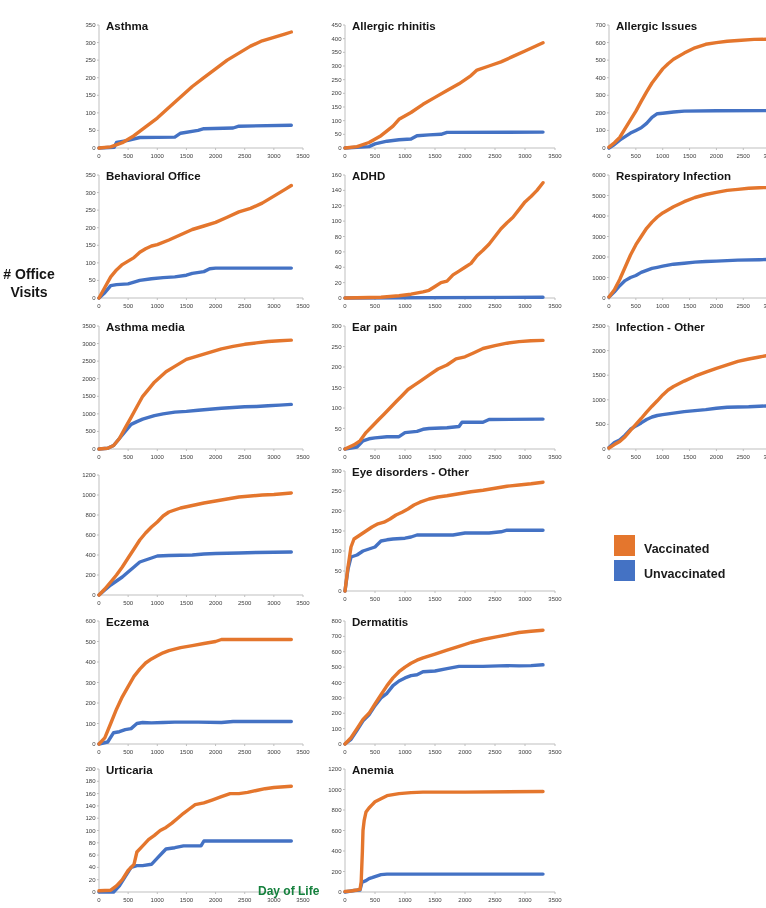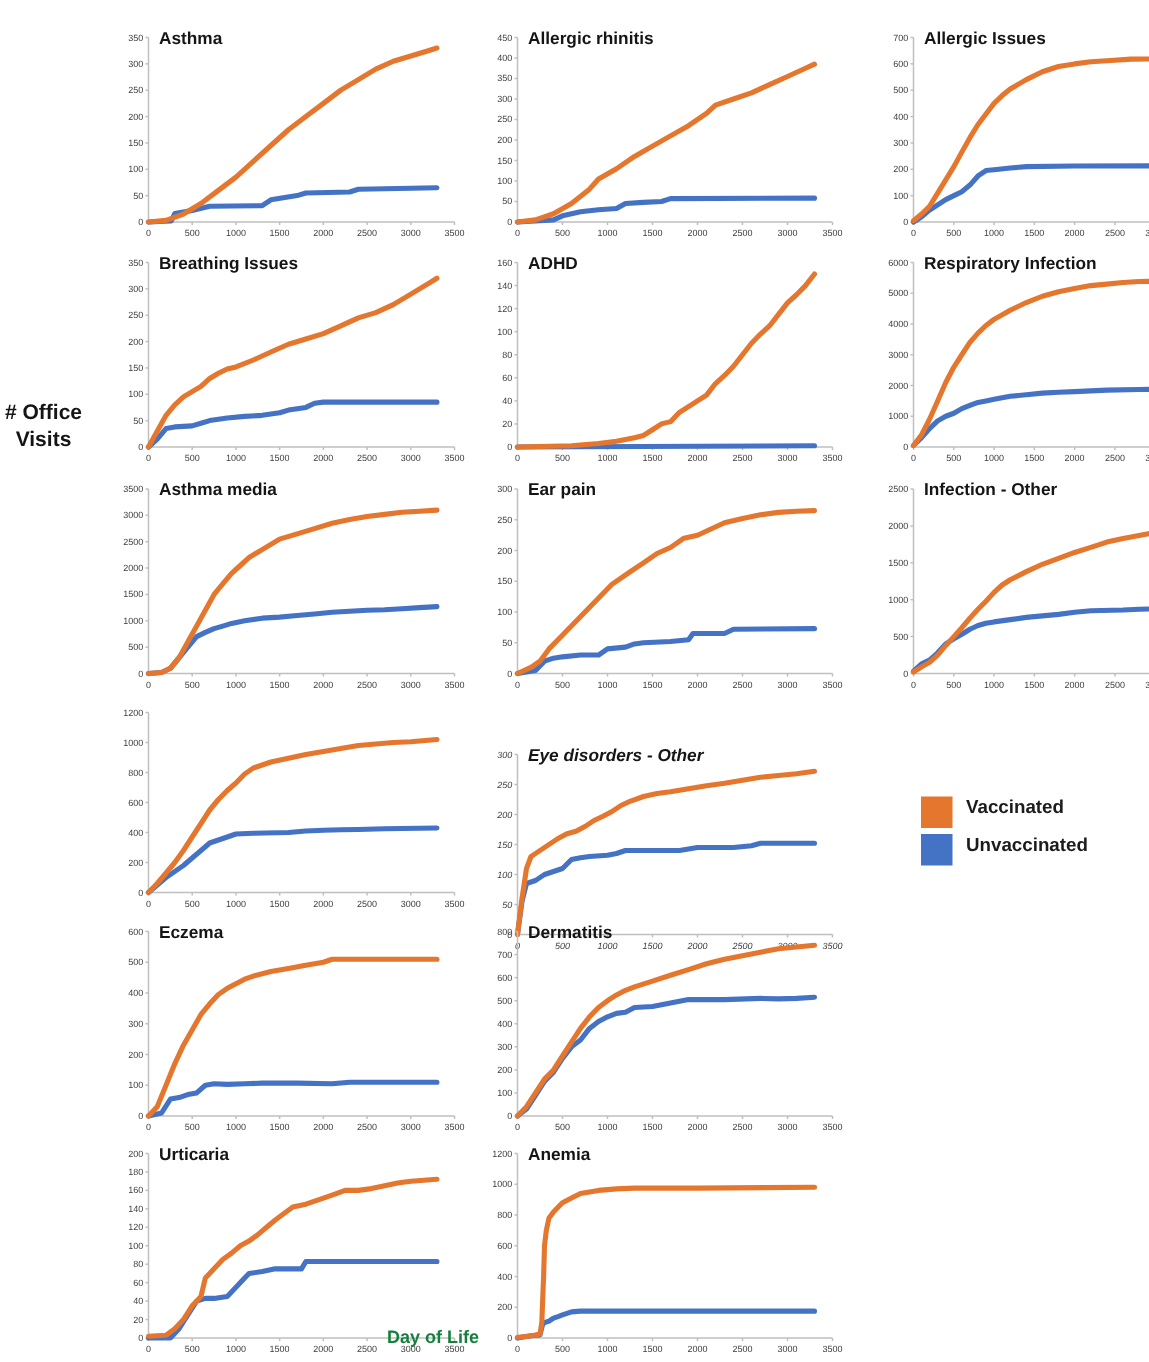--- a/index.html
+++ b/index.html
@@ -17,30 +17,30 @@
   .c0{left:30px;top:2px;width:240px;height:146px;}
   .c1{left:276px;top:2px;width:246px;height:146px;}
   .c2{left:540px;top:2px;width:224px;height:146px;}
   .c3{left:30px;top:152px;width:240px;height:146px;}
   .c4{left:276px;top:152px;width:246px;height:146px;}
   .c5{left:540px;top:152px;width:224px;height:146px;}
   .c6{left:30px;top:303px;width:240px;height:146px;}
   .c7{left:276px;top:303px;width:246px;height:146px;}
   .c8{left:540px;top:303px;width:224px;height:146px;}
   .c9{left:30px;top:452px;width:240px;height:143px;}
-  .c10{left:276px;top:480px;width:246px;height:143px;font-style:italic;}
+  .c10{left:276px;top:448px;width:246px;height:143px;}
   .c11{left:30px;top:598px;width:240px;height:146px;}
   .c12{left:276px;top:598px;width:246px;height:146px;}
   .c13{left:30px;top:746px;width:240px;height:146px;}
   .c14{left:276px;top:746px;width:246px;height:146px;}
   #y-axis-label{position:absolute;left:0px;top:266px;width:58px;text-align:center;
                 font-weight:bold;font-size:14px;line-height:1.25;color:#151515;white-space:pre-line;}
   #x-axis-label{position:absolute;left:258px;top:884px;font-weight:bold;font-size:12px;color:#15803d;}
   #legend{position:absolute;left:614px;top:531px;}
-  .legend-row{display:flex;align-items:flex-start;height:25px;}
+  .legend-row{display:flex;align-items:flex-end;height:25px;}
   .legend-swatch{width:21px;height:21px;margin-right:9px;flex:none;}
   .legend-label{font-size:12.5px;font-weight:600;color:#1c1c1c;}
 </style>
 </head>
 <body>
 
 <div id="stage">
 
   <div id="y-axis-label"># Office
 Visits</div>
@@ -166,21 +166,21 @@
         <text x="163.28571428571428" y="139.5" text-anchor="middle" class="tick">2500</text>
         <line x1="190.14285714285714" y1="130" x2="190.14285714285714" y2="132" class="tick-line"></line>
         <text x="190.14285714285714" y="139.5" text-anchor="middle" class="tick">3000</text>
         <line x1="217" y1="130" x2="217" y2="132" class="tick-line"></line>
         <text x="217" y="139.5" text-anchor="middle" class="tick">3500</text>
         <polyline points="29.0,130.0 34.4,126.5 39.7,122.1 45.1,118.6 50.5,115.1 55.9,112.4 61.2,109.8 66.6,105.4 72.0,99.3 77.3,95.7 82.7,95.2 93.5,94.0 104.2,93.1 136.4,92.7 190.1,92.6 206.3,91.7" class="series" stroke="#4472C4" stroke-width="3.4"></polyline>
         <polyline points="29.0,129.1 34.4,124.7 39.7,119.5 45.1,110.7 50.5,101.9 55.9,93.1 61.2,83.4 66.6,73.8 72.0,65.0 77.3,58.0 82.7,50.9 88.1,45.7 93.5,41.3 104.2,35.1 114.9,29.8 125.7,26.3 136.4,24.6 147.2,23.2 157.9,22.5 174.0,21.4 206.3,21.1" class="series" stroke="#E4762D" stroke-width="3.4"></polyline>
       </svg>
     </figure>
   <figure class="chart-cell c3">
-      <div class="chart-title">Breathing Issues</div>
+      <div class="chart-title">Behavioral Office</div>
       <svg viewBox="0 0 240 146">
         <line x1="29" y1="7" x2="29" y2="130" class="ax"></line>
         <line x1="29" y1="130" x2="233" y2="130" class="ax"></line>
         <line x1="27" y1="130" x2="29" y2="130" class="tick-line"></line>
         <text x="25.5" y="132" text-anchor="end" class="tick">0</text>
         <line x1="27" y1="112.42857142857143" x2="29" y2="112.42857142857143" class="tick-line"></line>
         <text x="25.5" y="114.42857142857143" text-anchor="end" class="tick">50</text>
         <line x1="27" y1="94.85714285714286" x2="29" y2="94.85714285714286" class="tick-line"></line>
         <text x="25.5" y="96.85714285714286" text-anchor="end" class="tick">100</text>
         <line x1="27" y1="77.28571428571429" x2="29" y2="77.28571428571429" class="tick-line"></line>

